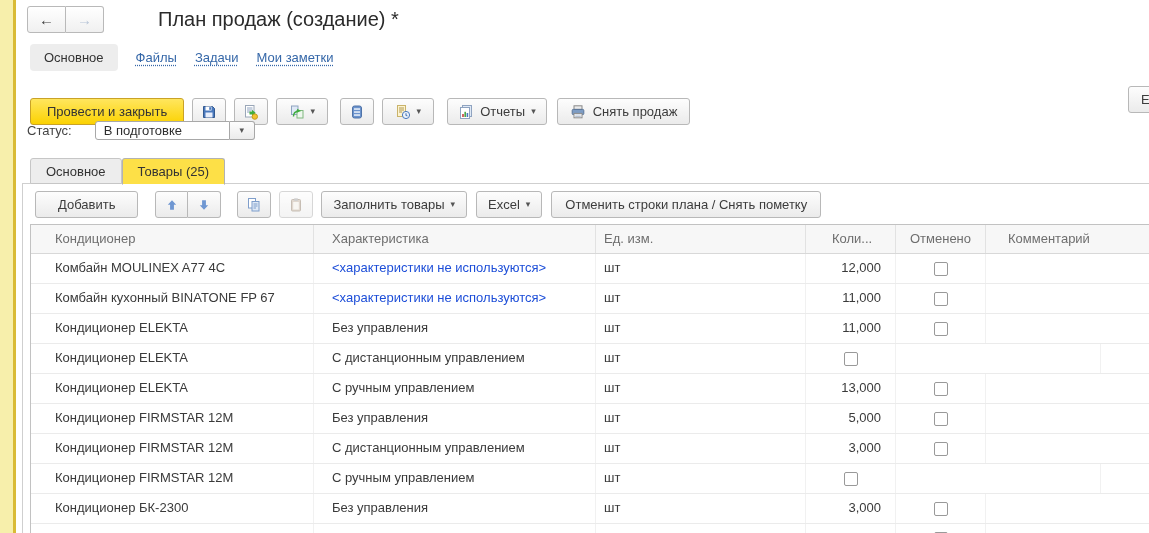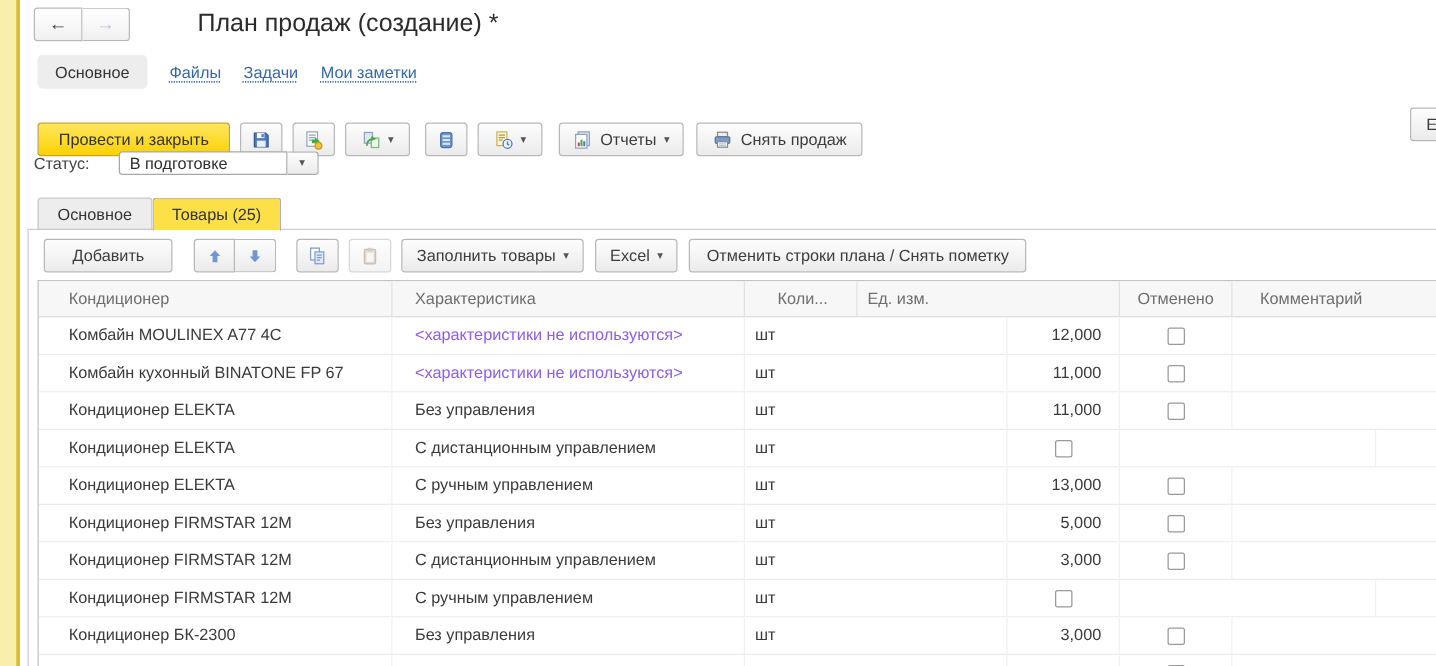--- a/index.html
+++ b/index.html
@@ -78,21 +78,21 @@
     overflow:hidden;white-space:nowrap;}
   .c0{width:283px;padding-left:24px;}
   .c1{width:282px;padding-left:18px;}
   .c2{width:210px;padding-left:8px;}
   .c3{width:90px;}
   .th.c3{padding-left:26px;}
   .td.c3{text-align:right;padding-right:14px;}
   .c4{width:90px;text-align:center;}
   .th.c4{padding:0;}
   .c5{width:205px;padding-left:22px;}
-  .muted{color:#8b5cf6;}
+  .muted{color:#1d4ed8;}
   .cbwrap{display:flex;align-items:center;justify-content:center;height:100%;}
   .checkbox{width:14px;height:14px;box-sizing:border-box;border:1px solid #999;
     border-radius:2px;background:#fff;cursor:pointer;}
   svg{display:block;}
 </style>
 </head>
 <body>
 
 <div class="abs left-strip"></div>
 
@@ -269,22 +269,22 @@
     <span class="caret">▾</span>
   </div>
 
   <div class="btn btn-cancel">Отменить строки плана / Снять пометку</div>
 </div>
 
 <div class="abs tablewrap">
   <div class="hrow">
       <div class="th c0">Кондиционер</div>
       <div class="th c1">Характеристика</div>
+      <div class="th c2">Ед. изм.</div>
       <div class="th c3">Коли...</div>
-      <div class="th c2">Ед. изм.</div>
       <div class="th c4">Отменено</div>
       <div class="th c5">Комментарий</div>
     </div>
   <div>
       <div class="tr">
         <div class="td c0">Комбайн MOULINEX  A77 4C</div>
         <div class="td c1 muted">&lt;характеристики не используются&gt;</div>
         <div class="td c2">шт</div>
         <div class="td c3">12,000</div>
         <div class="td c4">

